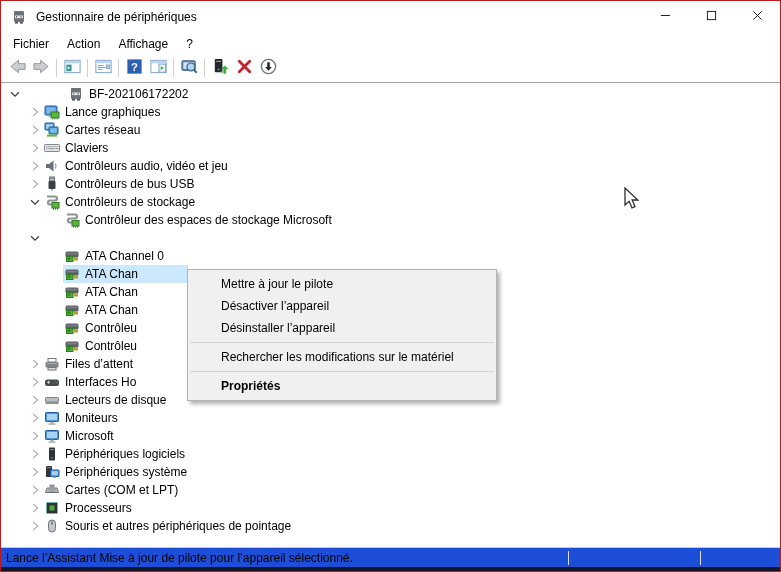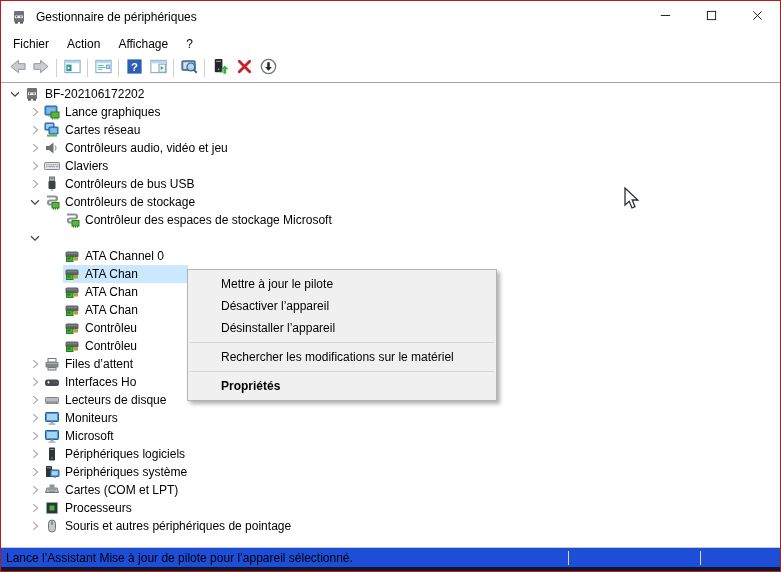--- a/index.html
+++ b/index.html
@@ -21,21 +21,21 @@
   .menu-item{padding:2px 9px;white-space:nowrap;}
   
   .toolbar{height:29px;display:flex;align-items:center;background:#fff;
     border-bottom:1px solid #a6a6a6;padding-left:4px;}
   .tb-btn{width:24px;height:24px;display:flex;align-items:center;justify-content:center;flex:none;}
   .tb-btn svg{width:19px;height:19px;}
   .tb-sep{width:1px;height:18px;background:#d0d0d0;margin:0 3px;flex:none;}
   
   .tree{position:relative;height:464px;background:#fff;overflow:hidden;padding-top:2px;}
   .row{height:18px;display:flex;align-items:center;white-space:nowrap;}
-  .row.lvl0{padding-left:6px;}
+  .row.lvl0{padding-left:6px;gap:44px;}
   .row.lvl1{padding-left:26px;}
   .row.lvl2{padding-left:46px;}
   .chev{width:16px;height:16px;flex:none;display:flex;align-items:center;justify-content:center;}
   .chev svg{width:14px;height:14px;}
   .item{display:flex;align-items:center;height:18px;padding:0 3px 0 0;}
   .item.sel{background:#cce8ff;padding-right:50px;}
   .ticon{width:16px;height:16px;flex:none;margin:0 5px 0 1px;}
   .ticon svg{width:16px;height:16px;display:block;}
   .tlabel{white-space:nowrap;}
   
@@ -239,36 +239,20 @@
       </div>
       <div class="row lvl1">
         <span class="chev">
           <svg viewBox="0 0 16 16">
             <polyline points="6,3.5 11,8 6,12.5" fill="none" stroke="#a8a8a8" stroke-width="1.3"></polyline>
           </svg>
         </span>
         <span class="item">
           <span class="ticon">
             <svg viewBox="0 0 16 16">
-              <polygon points="2,6 5,6 9.5,2.5 9.5,13.5 5,10 2,10" fill="#6d7278"></polygon>
-              <path d="M11,5.5 q2,2.5 0,5" fill="none" stroke="#9aa0a5" stroke-width="1.2"></path>
-            </svg>
-          </span>
-          <span class="tlabel">Contrôleurs audio, vidéo et jeu</span>
-        </span>
-      </div>
-      <div class="row lvl1">
-        <span class="chev">
-          <svg viewBox="0 0 16 16">
-            <polyline points="6,3.5 11,8 6,12.5" fill="none" stroke="#a8a8a8" stroke-width="1.3"></polyline>
-          </svg>
-        </span>
-        <span class="item">
-          <span class="ticon">
-            <svg viewBox="0 0 16 16">
               <rect x="0.5" y="4.5" width="15" height="7" rx="0.8" fill="#e6e8ea" stroke="#83888d"></rect>
               <g fill="#9aa0a5">
                 <rect x="2" y="6" width="1.5" height="1.2"></rect>
                 <rect x="4.2" y="6" width="1.5" height="1.2"></rect>
                 <rect x="6.4" y="6" width="1.5" height="1.2"></rect>
                 <rect x="8.6" y="6" width="1.5" height="1.2"></rect>
                 <rect x="10.8" y="6" width="1.5" height="1.2"></rect>
                 <rect x="13" y="6" width="1.3" height="1.2"></rect>
                 <rect x="2" y="8" width="1.5" height="1.2"></rect>
                 <rect x="4.2" y="8" width="7" height="1.2"></rect>
@@ -281,20 +265,36 @@
       </div>
       <div class="row lvl1">
         <span class="chev">
           <svg viewBox="0 0 16 16">
             <polyline points="6,3.5 11,8 6,12.5" fill="none" stroke="#a8a8a8" stroke-width="1.3"></polyline>
           </svg>
         </span>
         <span class="item">
           <span class="ticon">
             <svg viewBox="0 0 16 16">
+              <polygon points="2,6 5,6 9.5,2.5 9.5,13.5 5,10 2,10" fill="#6d7278"></polygon>
+              <path d="M11,5.5 q2,2.5 0,5" fill="none" stroke="#9aa0a5" stroke-width="1.2"></path>
+            </svg>
+          </span>
+          <span class="tlabel">Contrôleurs audio, vidéo et jeu</span>
+        </span>
+      </div>
+      <div class="row lvl1">
+        <span class="chev">
+          <svg viewBox="0 0 16 16">
+            <polyline points="6,3.5 11,8 6,12.5" fill="none" stroke="#a8a8a8" stroke-width="1.3"></polyline>
+          </svg>
+        </span>
+        <span class="item">
+          <span class="ticon">
+            <svg viewBox="0 0 16 16">
               <rect x="5.5" y="1" width="5" height="4" fill="#b9bec2" stroke="#6f7479"></rect>
               <rect x="6.6" y="1.8" width="1" height="1.2" fill="#555"></rect>
               <rect x="8.4" y="1.8" width="1" height="1.2" fill="#555"></rect>
               <rect x="4.5" y="5" width="7" height="8" rx="1" fill="#3c4146"></rect>
               <rect x="7.5" y="13" width="1" height="2" fill="#777"></rect>
             </svg>
           </span>
           <span class="tlabel">Contrôleurs de bus USB</span>
         </span>
       </div>

